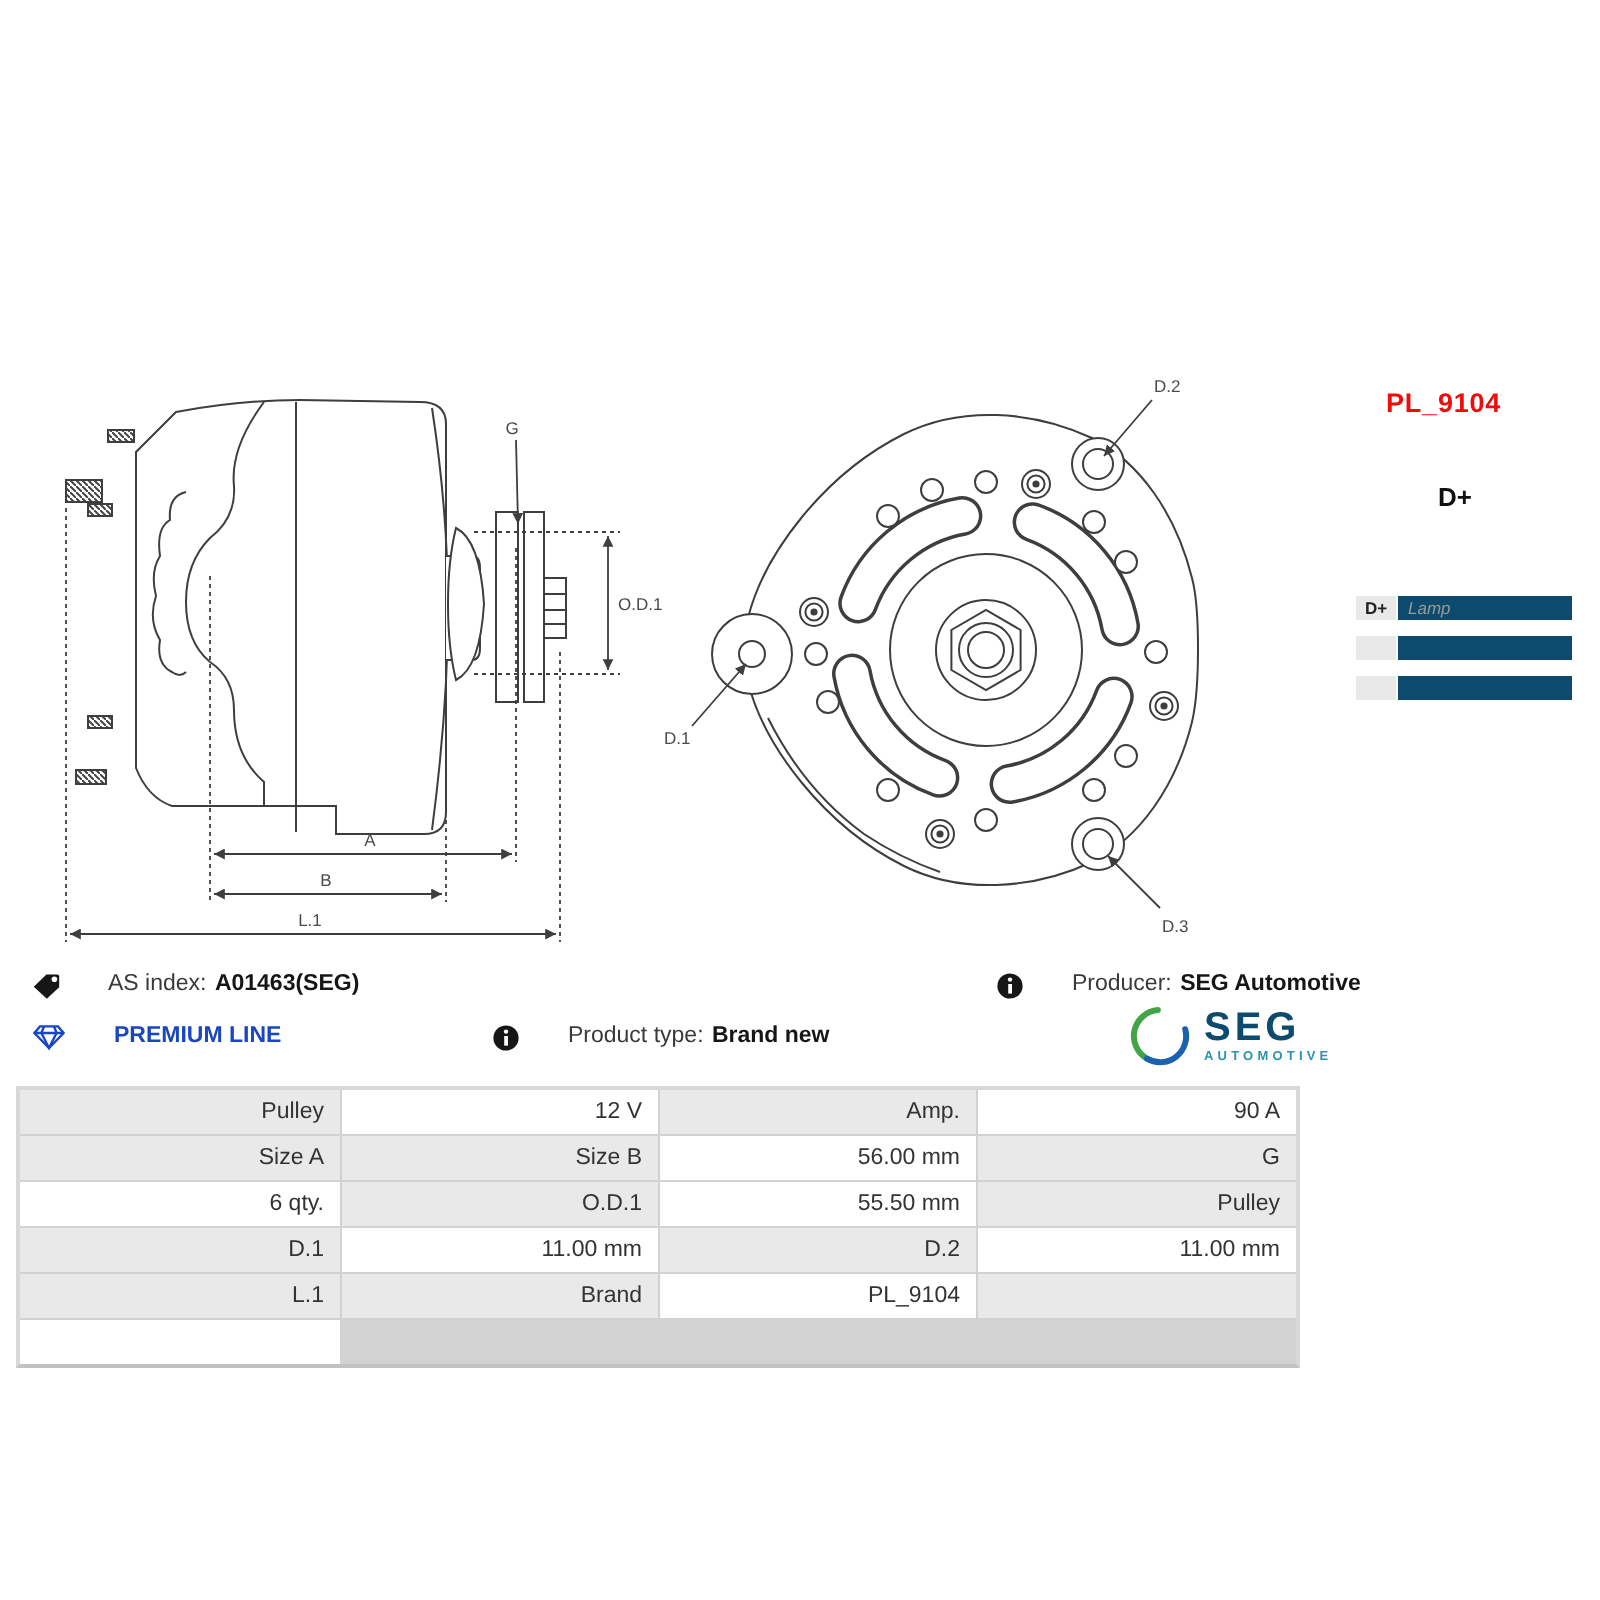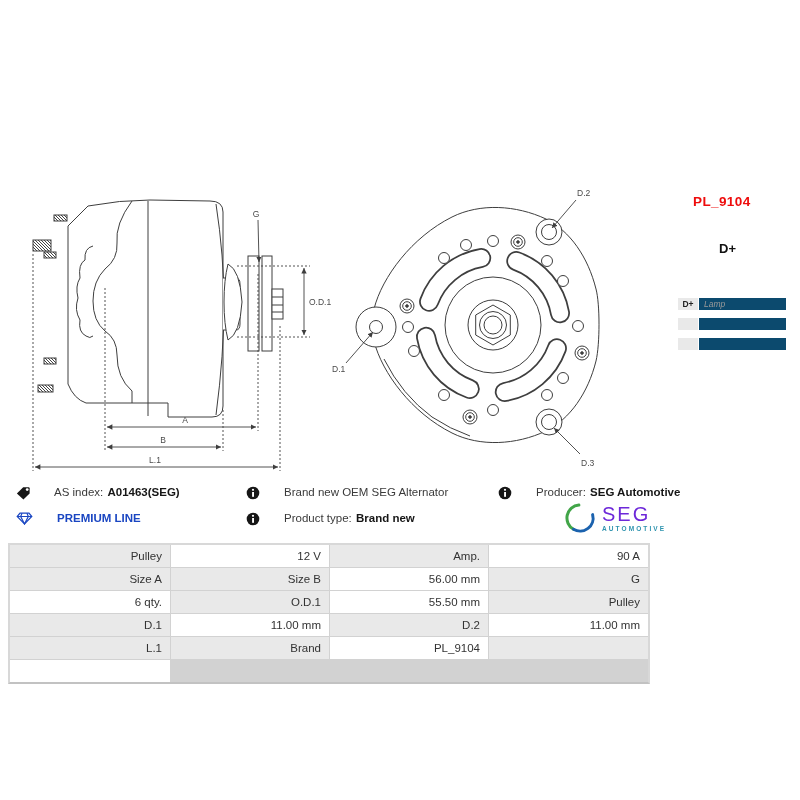--- a/index.html
+++ b/index.html
@@ -28,21 +28,21 @@
   .info-item{position:absolute;display:flex;align-items:flex-start;gap:24px;font-size:11.5px;
              color:#3a3a3a;height:16px;white-space:nowrap;}
   .info-item .lbl{margin-right:1px;}
   .info-item b{color:#161616;}
   .premium{color:#1a46c2;font-weight:bold;font-size:11.5px;}
   .i1{left:16px;top:452px;} .i2{left:16px;top:478px;}
   .i3{left:246px;top:452px;} .i4{left:246px;top:478px;}
   .i5{left:498px;top:452px;}
   .seg-logo{position:absolute;left:563px;top:467px;display:flex;align-items:center;gap:5px;}
   .seg-text{display:flex;flex-direction:column;line-height:1;}
-  .seg-name{font-size:20px;font-weight:normal;color:#6d28d9;letter-spacing:2px;}
+  .seg-name{font-size:20px;font-weight:bold;color:#0c4a6e;letter-spacing:2px;}
   .seg-sub{font-size:6.5px;color:#2d93ae;letter-spacing:2.1px;margin-top:2px;font-weight:bold;}
 
   
   .spec-table{position:absolute;left:8px;top:509px;display:grid;
               grid-template-columns:160px 158px 158px 159px;grid-auto-rows:22px;gap:1px;
               background:#d2d2d2;border:2px solid #d8d8d8;border-bottom-color:#c2c2c2;}
   .spec-cell{font-size:11.5px;line-height:22px;text-align:right;padding-right:8px;color:#333;}
   .spec-lab{background:#e9e9e9;}
   .spec-val{background:#ffffff;}
 </style>
@@ -239,28 +239,20 @@
   <div class="info-item i2">
     <svg width="17" height="13">
       <g stroke="#1a46c2" fill="none" stroke-width="1.2">
         <path d="M4,1.2 H13 L15.8,4.5 L8.5,12 L1.2,4.5 Z"></path>
         <path d="M1.2,4.5 H15.8 M6,1.2 L4.7,4.5 L8.5,12 L12.3,4.5 L11,1.2"></path>
       </g>
     </svg>
     <span class="premium">PREMIUM LINE</span>
   </div>
 
-  <div class="info-item i3">
-    <svg width="14" height="14">
-      <circle cx="7" cy="7" r="6.3" fill="#161616"></circle>
-      <rect x="6.1" y="6" width="1.9" height="4.8" fill="#fff"></rect>
-      <circle cx="7" cy="3.8" r="1.1" fill="#fff"></circle>
-    </svg>
-    <span>Brand new OEM SEG Alternator</span>
-  </div>
 
   <div class="info-item i4">
     <svg width="14" height="14">
       <circle cx="7" cy="7" r="6.3" fill="#161616"></circle>
       <rect x="6.1" y="6" width="1.9" height="4.8" fill="#fff"></rect>
       <circle cx="7" cy="3.8" r="1.1" fill="#fff"></circle>
     </svg>
     <span><span class="lbl">Product type:</span>
     <b>Brand new</b></span>
   </div>

